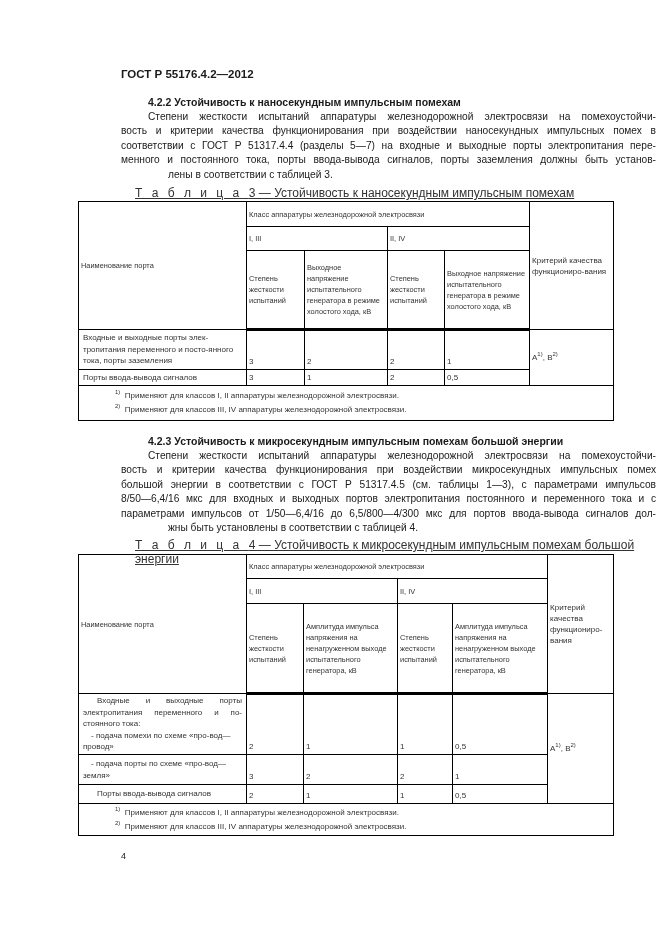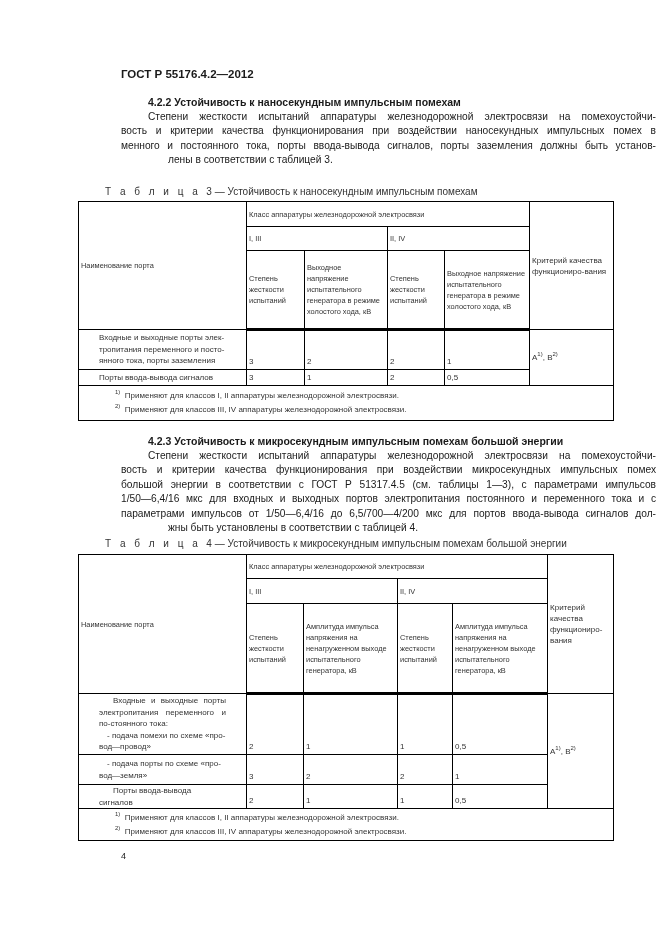--- a/index.html
+++ b/index.html
@@ -5,42 +5,43 @@
   html, body { margin:0; padding:0; background:#ffffff; }
   body { width:661px; height:936px; position:relative; overflow:hidden;
          font-family:"Liberation Sans", sans-serif; color:#1a1a1a; }
   .abs { position:absolute;padding-left:43px; }
   .doc-code { left:78px; top:68px; font-size:11.5px; font-weight:bold; }
   .sec-title { font-size:10.5px; font-weight:bold;text-align:center; }
   .para { font-size:10.2px; line-height:14.4px; text-align:justify; width:535px; left:78px; text-indent:27px; }
   .para .ln { display:block; text-align:justify; text-align-last:justify; text-indent:0; }
   .para .ln.first { padding-left:27px; }
   .para .ln.last { text-align-last:left;margin-left:47px; }
-  .cap { font-size:10px; color:#333; left:62px; }
+  .cap { font-size:12px; color:#333; left:92px;text-decoration:underline; }
   .cap .sp { letter-spacing:3px; }
   table.t { position:absolute; left:78px; border-collapse:collapse; table-layout:fixed;
             font-size:7.4px; color:#333; }
   table.t td { border:1.2px solid #000; padding:0 2px; vertical-align:middle; line-height:11px; }
-  table.t td.port { text-align:left; padding:0 20px; font-size:8px; line-height:11.5px; }
+  table.t td.port { text-align:left; padding:0 4px; font-size:8px; line-height:11.5px; }
   table.t td.val { vertical-align:bottom; padding-bottom:2px; font-size:8px; }
   table.t td.crit { font-size:8px; }
   table.t tr.hdr-last td { border-bottom:3px solid #000; }
   table.t td.foot { text-align:left; padding-left:36px; font-size:8px; line-height:14px; }
   sup { font-size:6px; vertical-align:super; line-height:0; }
   .page-num { left:78px; top:851px; font-size:9px; }
 </style>
 </head>
 <body>
 
 <div class="abs doc-code">ГОСТ Р 55176.4.2—2012</div>
 
 <div class="abs sec-title" style="left:105px; top:96px;">4.2.2 Устойчивость к наносекундным импульсным помехам</div>
 <div class="abs para" style="top:110px; text-indent:0;">
   <span class="ln first">Степени жесткости испытаний аппаратуры железнодорожной электросвязи на помехоустойчи-</span>
   <span class="ln">вость и критерии качества функционирования при воздействии наносекундных импульсных помех в</span>
+  <span class="ln">соответствии с ГОСТ Р 51317.4.4 (разделы 5—7) на входные и выходные порты электропитания пере-</span>
   <span class="ln">менного и постоянного тока, порты ввода-вывода сигналов, порты заземления должны быть установ-</span>
   <span class="ln last">лены в соответствии с таблицей 3.</span>
 </div>
 
 <div class="abs cap" style="top:186px;">
   <span class="sp">Т а б л и ц а</span>&nbsp;
   <span>3 — Устойчивость к наносекундным импульсным помехам</span>
 </div>
 
 <table class="t" style="top:201px; width:535px;">
@@ -92,22 +93,22 @@
     </td>
   </tr>
 </tbody>
   </table>
 
 <div class="abs sec-title" style="left:105px; top:435px;">4.2.3 Устойчивость к микросекундным импульсным помехам большой энергии</div>
 <div class="abs para" style="top:449px; text-indent:0;">
   <span class="ln first">Степени жесткости испытаний аппаратуры железнодорожной электросвязи на помехоустойчи-</span>
   <span class="ln">вость и критерии качества функционирования при воздействии микросекундных импульсных помех</span>
   <span class="ln">большой энергии в соответствии с ГОСТ Р 51317.4.5 (см. таблицы 1—3), с параметрами импульсов</span>
-  <span class="ln">1/50—6,4/16 мкс для входных и выходных портов электропитания постоянного и переменного тока и с</span>
-  <span class="ln">параметрами импульсов от 1/50—6,4/16 до 6,5/700—4/200 мкс для портов ввода-вывода сигналов дол-</span>
+  <span class="ln">8/50—6,4/16 мкс для входных и выходных портов электропитания постоянного и переменного тока и с</span>
+  <span class="ln">параметрами импульсов от 1/50—6,4/16 до 6,5/800—4/300 мкс для портов ввода-вывода сигналов дол-</span>
   <span class="ln last">жны быть установлены в соответствии с таблицей 4.</span>
 </div>
 
 <div class="abs cap" style="top:538px;">
   <span class="sp">Т а б л и ц а</span>&nbsp;
   <span>4 — Устойчивость к микросекундным импульсным помехам большой энергии</span>
 </div>
 
 <table class="t" style="top:554px; width:535px;">
   <colgroup>

